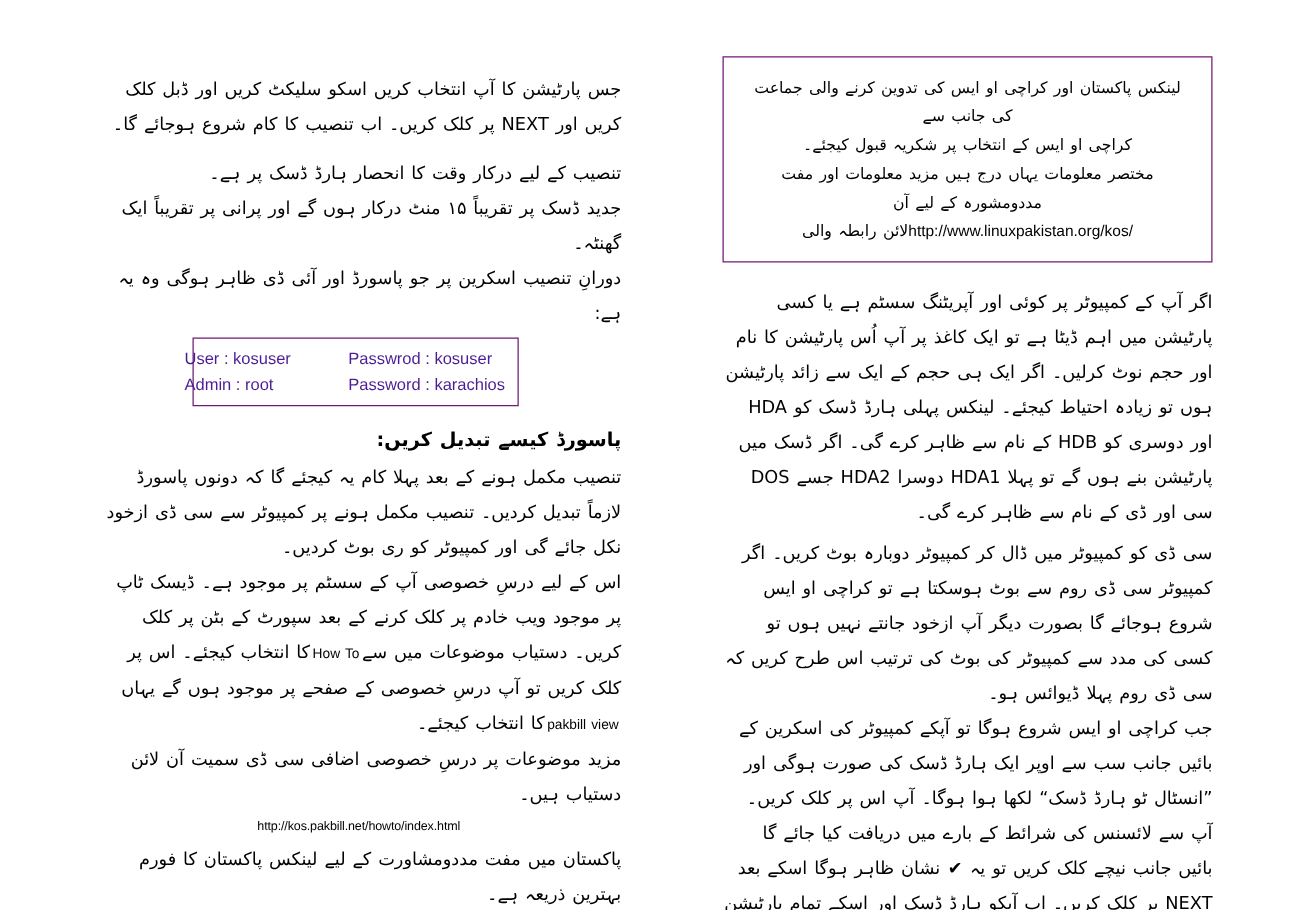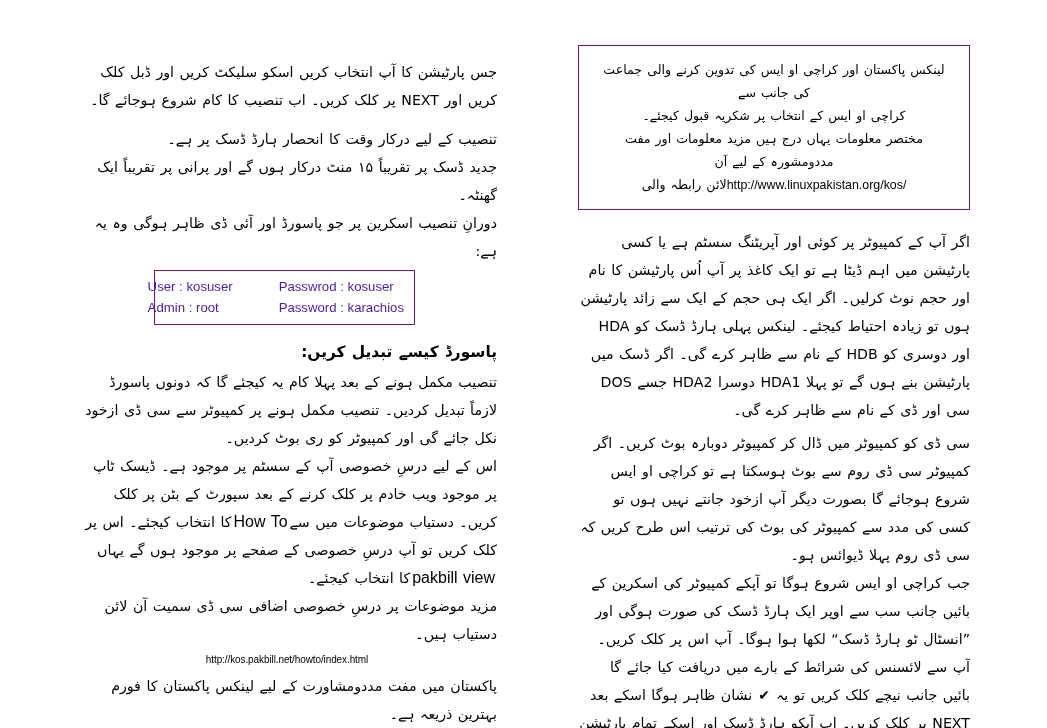--- a/index.html
+++ b/index.html
@@ -117,21 +117,21 @@
   }
   .url-inline {
     font-family: "Liberation Sans", sans-serif;
     font-size: 12.4px;
     direction: ltr;
     unicode-bidi: embed;
     display: inline-block;
   }
   .kw {
     font-family: "Liberation Sans", sans-serif;
-    font-size: 16px;
+    font-size: 11px;
     direction: ltr;
     unicode-bidi: embed;
     display: inline-block;
     padding: 0 2px;
   }
   .heading {
     font-weight: bold;
     font-size: 15.4px;
     line-height: 32px;
     text-align: right;

